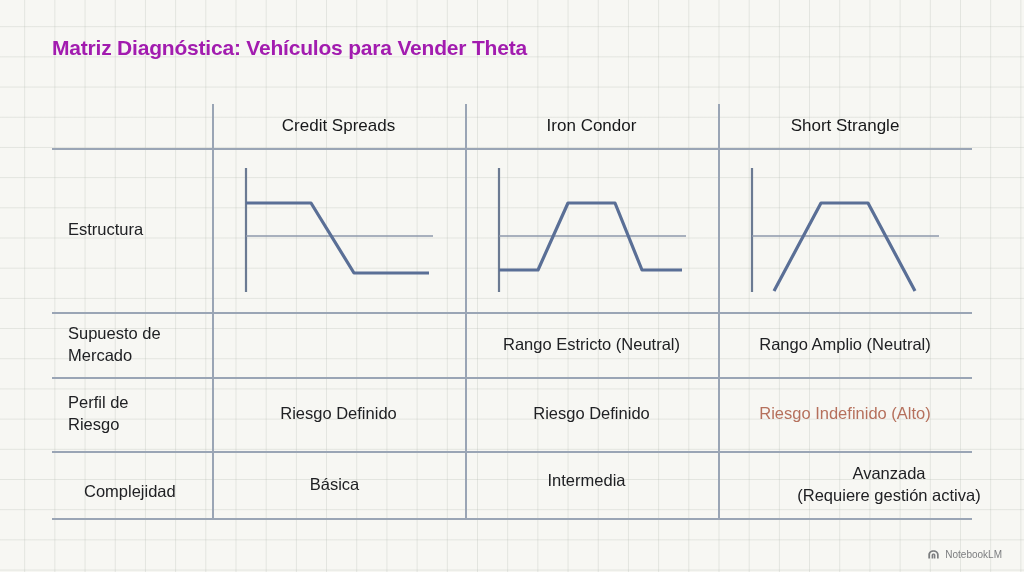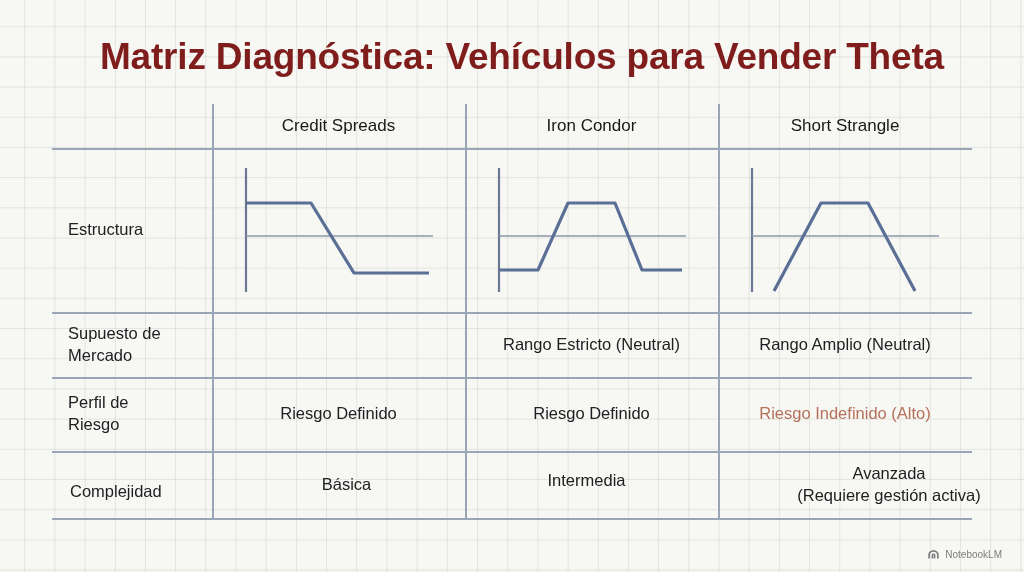--- a/index.html
+++ b/index.html
@@ -29,26 +29,25 @@
 
   #slide {
     position: absolute;
     inset: 0;
   }
 
   #page-title {
     position: absolute;
     left: 52px;
     top: 36px;
-    font-size: 37px;
+    font-size: 21px;
     font-weight: bold;
     letter-spacing: -0.2px;
-    color: #7f1d1d;
+    color: #a21caf;
     white-space: nowrap;
-    margin-left: 48px;
   }
 
   
   #matrix-table {
     position: absolute;
     left: 52px;
     top: 104px;
     width: 920px;
     height: 416px;
   }
@@ -188,24 +187,24 @@
     <div class="cell" style="left:160px; top:273px; width:253px; height:74px;">
       <span class="multiline">Riesgo Definido</span>
     </div>
     <div class="cell" style="left:413px; top:273px; width:253px; height:74px;">
       <span class="multiline">Riesgo Definido</span>
     </div>
     <div class="cell" style="left:666px; top:273px; width:254px; height:74px;">
       <span class="multiline risk-alert">Riesgo Indefinido (Alto)</span>
     </div>
 
-    <div class="cell rowlabel" style="left:2px; top:347px; width:160px; height:81px;">
+    <div class="cell rowlabel" style="left:16px; top:347px; width:160px; height:81px;">
       <span class="multiline">Complejidad</span>
     </div>
-    <div class="cell" style="left:168px; top:347px; width:253px; height:67px;">
+    <div class="cell" style="left:156px; top:347px; width:253px; height:67px;">
       <span class="multiline">Básica</span>
     </div>
     <div class="cell" style="left:408px; top:347px; width:253px; height:59px;">
       <span class="multiline">Intermedia</span>
     </div>
     <div class="cell" style="left:666px; top:347px; width:254px; height:67px;margin-left:44px;">
       <span class="multiline">Avanzada
 (Requiere gestión activa)</span>
     </div>
 

